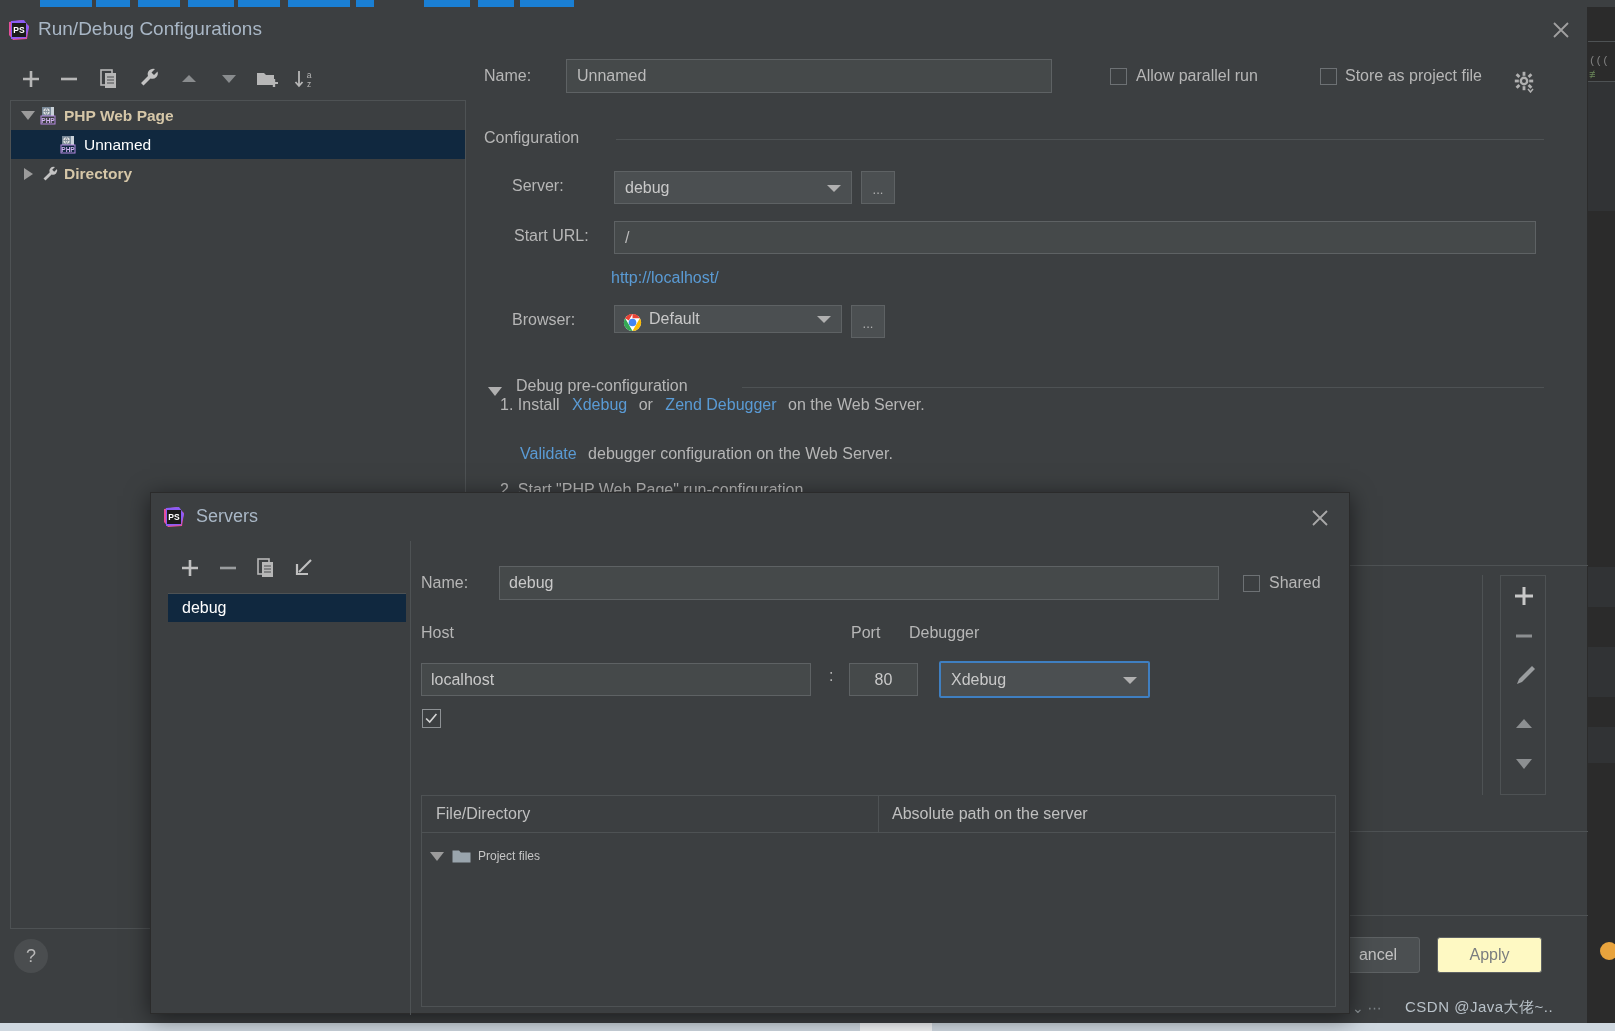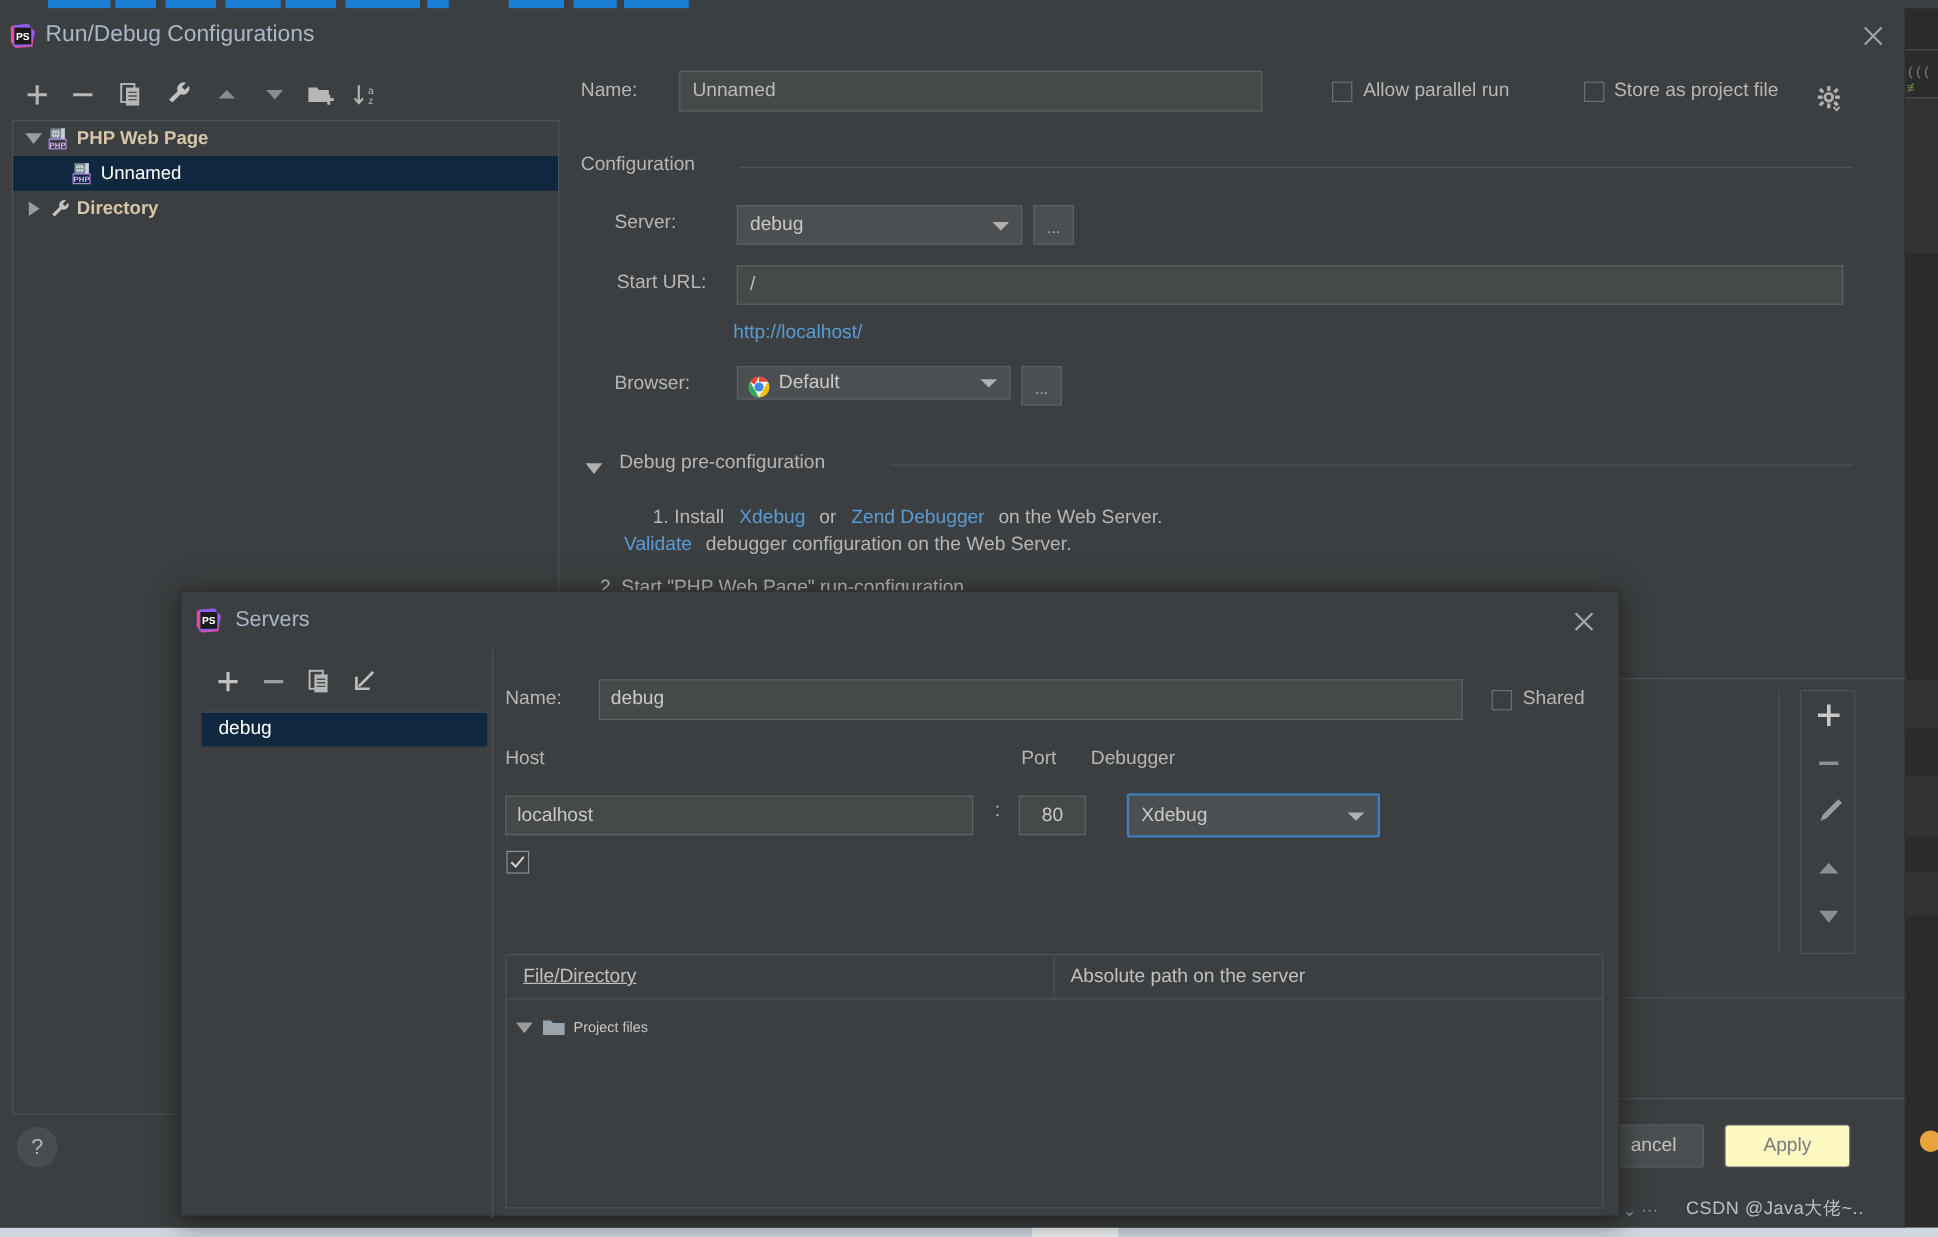--- a/index.html
+++ b/index.html
@@ -431,21 +431,21 @@
     <span class="arrow"></span>
   </div>
   <div class="dots-btn" style="left:851px; top:298px; width:34px; height:33px;">...</div>
 
   <div style="position:absolute;left:488px;top:375px;">
     <span class="arrow-d" style="display:inline-block;border-top-color:#b0b0b0;"></span>
   </div>
   <div class="sec-title" style="left:516px; top:370px;">Debug pre-configuration</div>
   <div class="sec-line" style="left:742px; top:380px; width:802px;"></div>
 
-  <div class="step" style="left:500px; top:416px;margin-left:44px;">
+  <div class="step" style="left:500px; top:389px;">
     <span>1. Install</span>
     <span class="link" style="margin-left:8px;">Xdebug</span>
     <span style="margin-left:7px;">or</span>
     <span class="link" style="margin-left:8px;">Zend Debugger</span>
     <span style="margin-left:7px;">on the Web Server.</span>
   </div>
   <div class="step" style="left:520px; top:438px;">
     <span class="link">Validate</span>
     <span style="margin-left:7px;">debugger configuration on the Web Server.</span>
   </div>
@@ -539,35 +539,35 @@
     <div class="srvfield" style="left:88px; top:25px; width:720px; height:34px;">debug</div>
     <div class="chkbox" style="left:832px; top:34px;"></div>
     <div class="srvlbl" style="left:858px; top:33px;">Shared</div>
 
     <div class="srvlbl" style="left:10px; top:83px;">Host</div>
     <div class="srvlbl" style="left:440px; top:83px;">Port</div>
     <div class="srvlbl" style="left:498px; top:83px;">Debugger</div>
 
     <div class="srvfield" style="left:10px; top:122px; width:390px; height:33px;">localhost</div>
     <div class="srvlbl" style="left:418px; top:126px;">:</div>
-    <div class="srvfield" style="left:438px; top:122px; width:56px; height:33px; padding-left:0; justify-content:center;">80</div>
+    <div class="srvfield" style="left:438px; top:122px; width:69px; height:33px; padding-left:0; justify-content:center;">80</div>
     <div class="srvcombo" style="left:528px; top:120px; width:211px; height:37px;">
       <span>Xdebug</span>
       <span class="arrow"></span>
     </div>
 
     <div style="position:absolute;left:11px;top:168px;width:19px;height:19px;border:1px solid #8d9194;background:#3c3f41;cursor:pointer;">
       <svg viewBox="0 0 19 19" width="17" height="17">
           <path d="M3.5 9.5 L7.5 13.5 L15 4.5" stroke="#d6d6d6" stroke-width="1.8" fill="none"></path>
         </svg>
     </div>
 
     <div id="pathmap-table">
       <div id="pm-head">
-        <div class="th" style="left:14px;text-decoration:underline;">File/Directory</div>
+        <div class="th" style="left:14px;">File/Directory</div>
         <div id="pm-colsep"></div>
         <div class="th" style="left:470px;">Absolute path on the server</div>
       </div>
 
       <div class="pm-row" style="top:38px;">
         <div class="pm-cell" style="left:8px;">
           <span class="arrow-d" style="margin-right:8px;"></span>
           <svg class="folder-ico" viewBox="0 0 19 15">
             <path d="M0.5 1.5 H7 L8.8 3.5 H18.5 V13.5 H0.5 Z" fill="#9aa5ad"></path>
           </svg>

